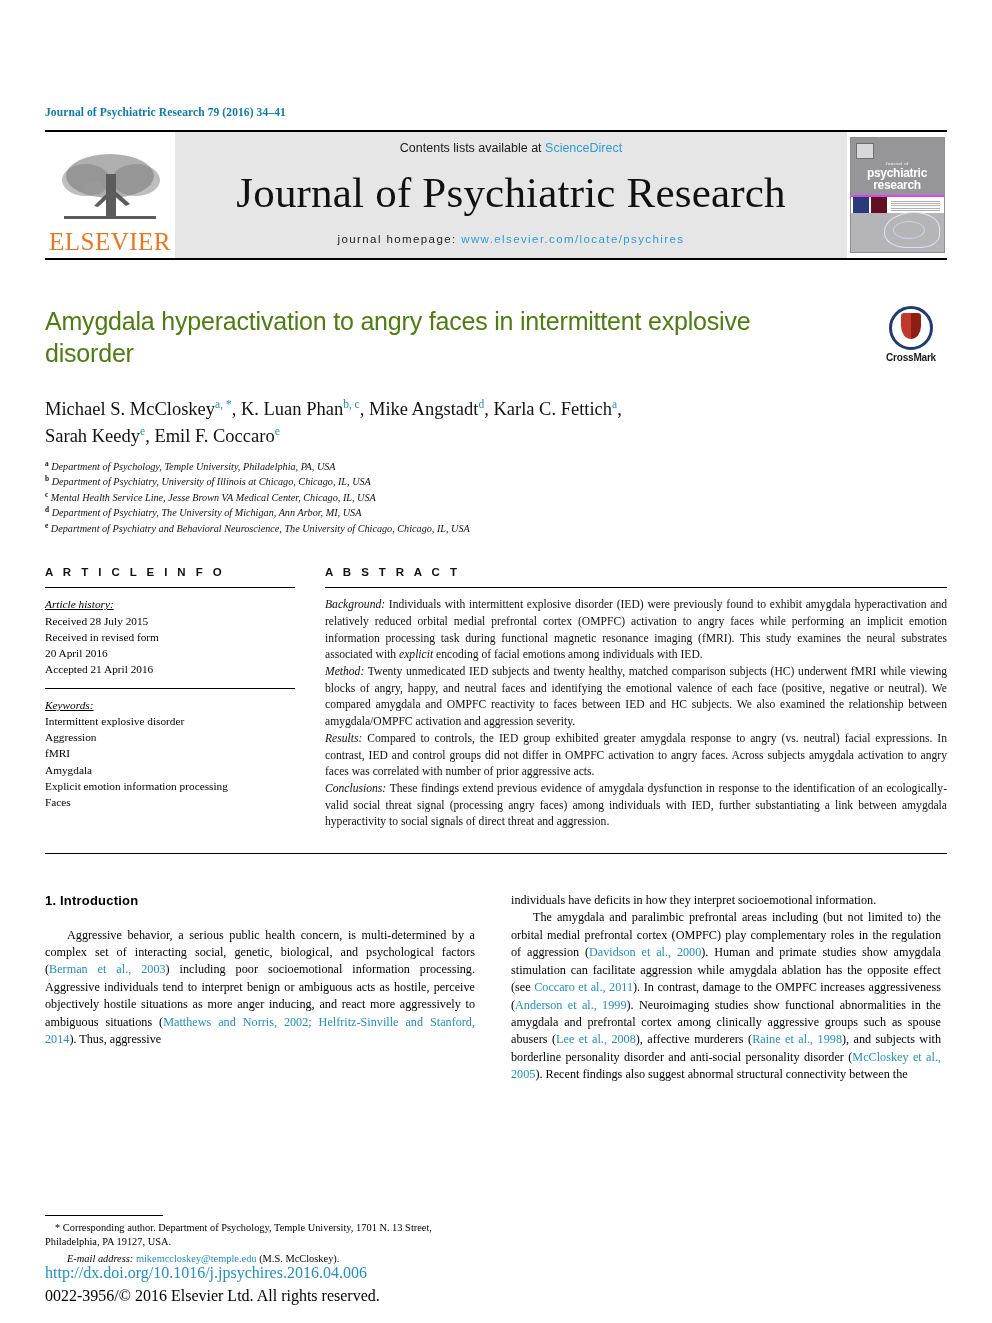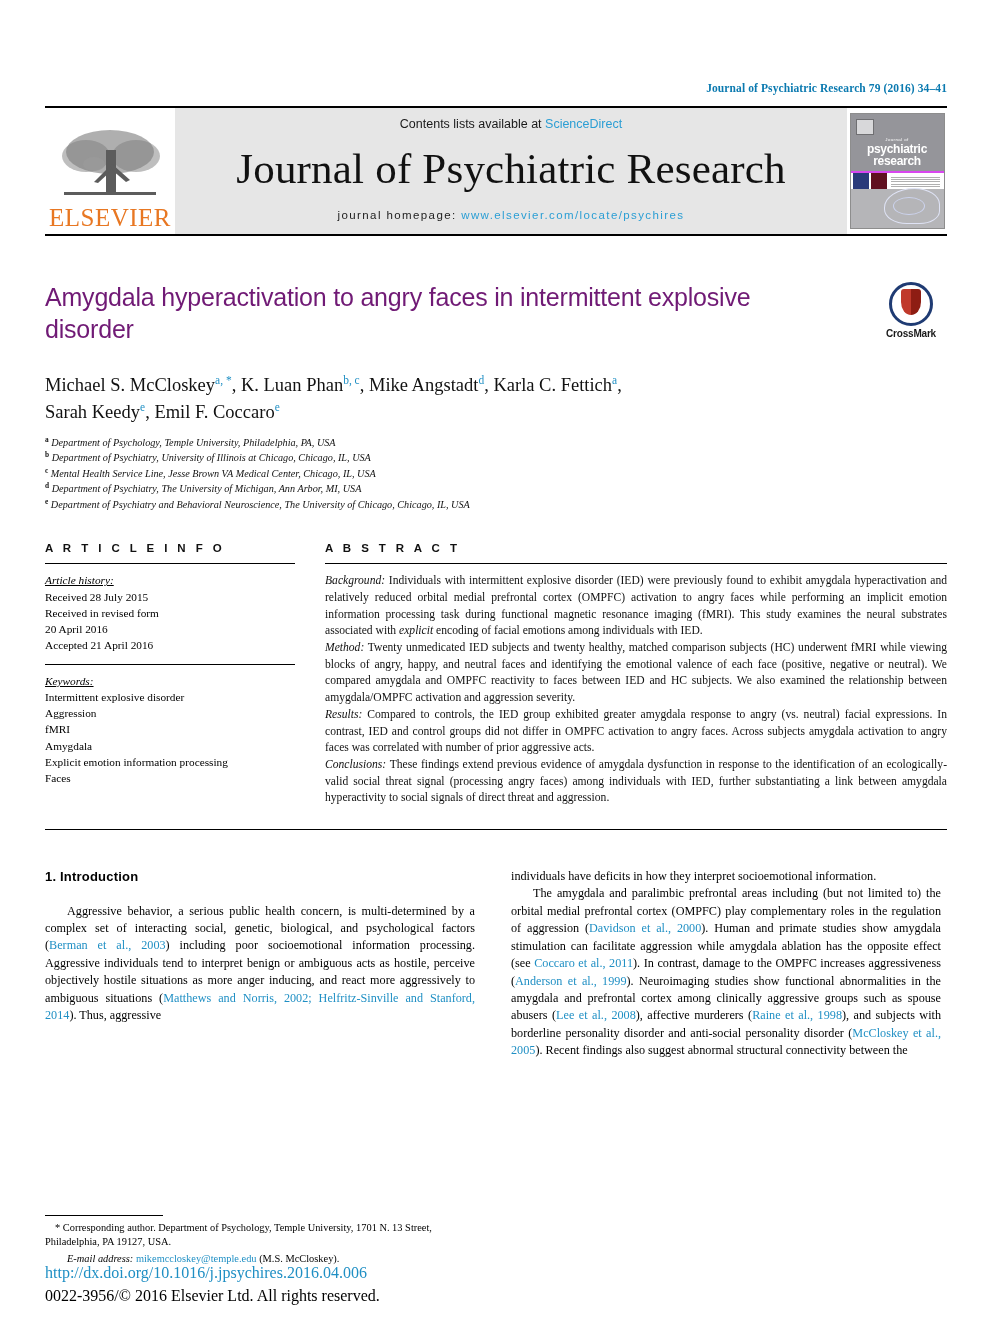--- a/index.html
+++ b/index.html
@@ -18,26 +18,26 @@
   .page {
     position: relative;
     width: 992px;
     height: 1323px;
     box-sizing: border-box;
     padding: 0 45px;
   }
 
   
   .running-head {
-    text-align: right;
+    text-align: left;
     color: #0b7ab0;
     font-family: "Liberation Serif", serif;
     font-weight: bold;
     font-size: 11.5px;
-    padding-top: 82px;
+    padding-top: 106px;
     letter-spacing: 0.1px;
   }
 
   
   .masthead {
     margin-top: 12px;
     border-top: 2.5px solid #000;
     border-bottom: 2.5px solid #000;
     height: 126px;
     display: flex;
@@ -169,21 +169,21 @@
   .title-block {
     margin-top: 46px;
     position: relative;
     min-height: 74px;
   }
   .article-title {
     font-family: "Liberation Sans", sans-serif;
     font-size: 25px;
     line-height: 1.26;
     font-weight: normal;
-    color: #701a75;
+    color: #4d7c0f;
     margin: 0;
     width: 800px;
     letter-spacing: -0.2px;
   }
   .crossmark {
     position: absolute;
     right: 0;
     top: 0;
     width: 72px;
     text-align: center;

